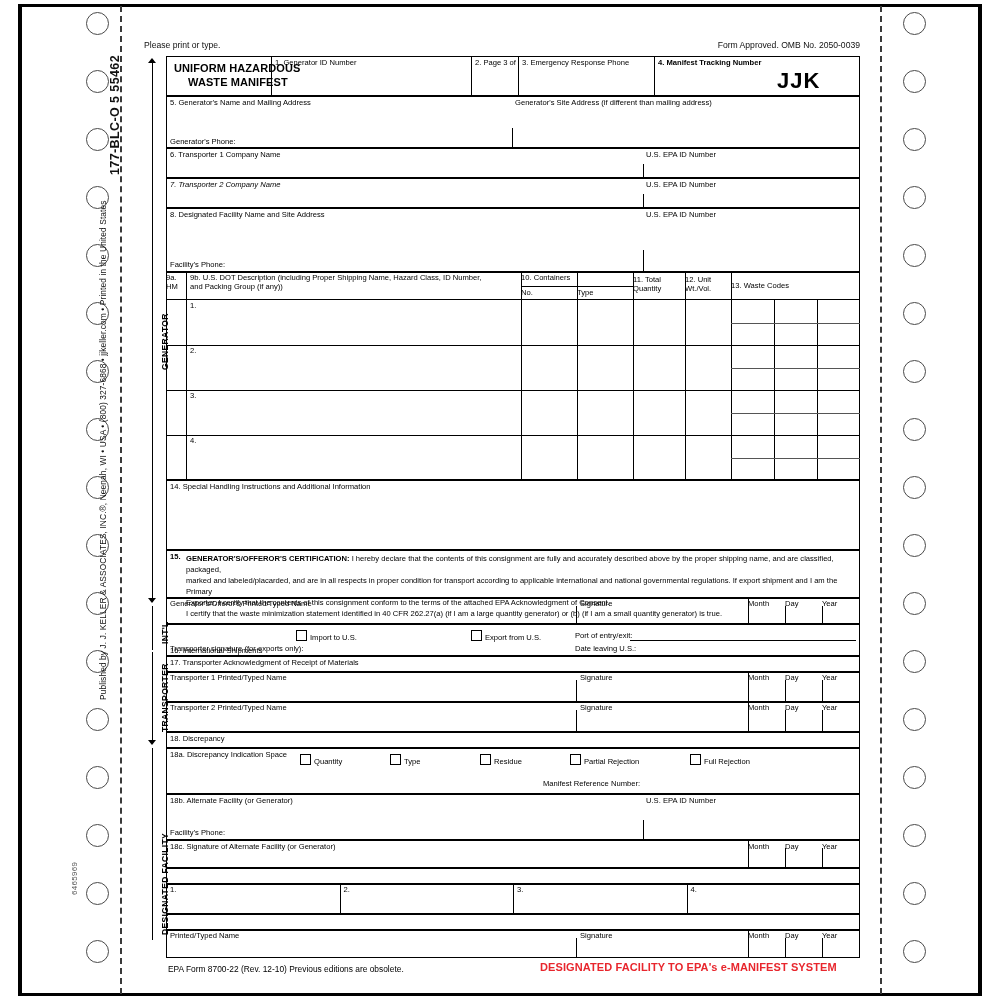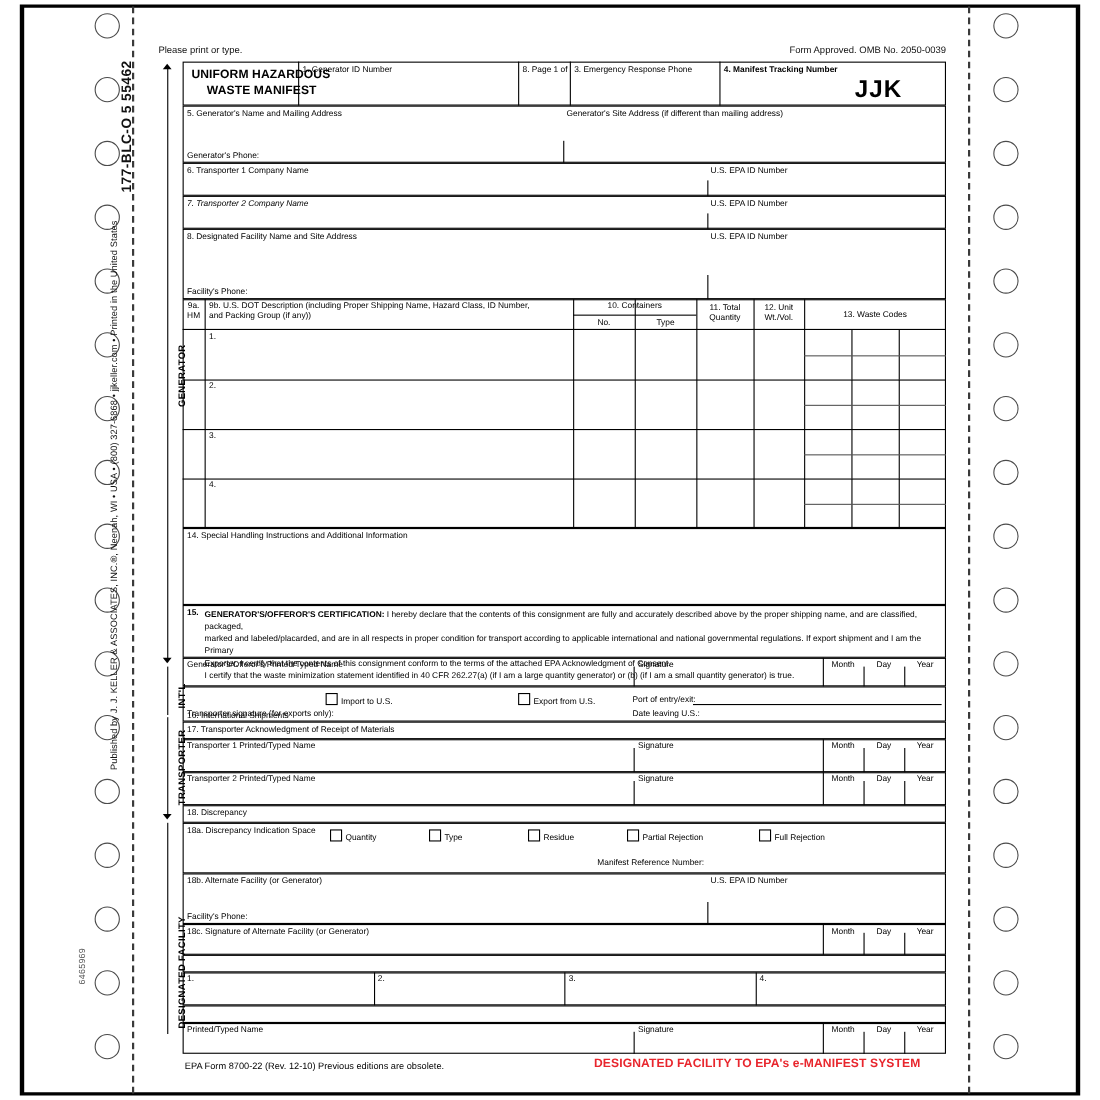--- a/index.html
+++ b/index.html
@@ -27,21 +27,21 @@
   #form{position:absolute;left:140px;top:40px;width:720px;height:920px;}
   .pleaseprint{position:absolute;left:4px;top:0px;font-size:8.6px;color:#111;}
   .omb{position:absolute;right:0px;top:0px;font-size:8.6px;color:#111;text-align:right;}
 
   .box{position:absolute;box-sizing:border-box;}
   .bd{border:1.3px solid #000;}
   .bb{border-bottom:1.3px solid #000;}
 
   .lbl{position:absolute;font-size:7.6px;color:#000;line-height:1.18;letter-spacing:0;}
   .lbl.b{font-weight:bold;}
-  .ctr{text-align:center;}
+  .ctr{}
 
   .title1{position:absolute;font-size:11px;font-weight:bold;letter-spacing:.1px;}
   .jjk{position:absolute;font-size:22px;font-weight:bold;letter-spacing:1px;}
 
   
   .secwrap{position:absolute;left:0;width:26px;}
   .secline{position:absolute;left:12px;width:0;border-left:1.3px solid #000;}
   .secarrow{position:absolute;left:8px;width:0;height:0;border-left:4px solid transparent;border-right:4px solid transparent;}
   .seclbl{position:absolute;transform-origin:0 0;transform:rotate(-90deg);font-size:8.6px;font-weight:bold;white-space:nowrap;letter-spacing:.3px;}
 
@@ -125,21 +125,21 @@
     <div class="box bd" style="left:26px;top:16px;width:694px;height:40px;"></div>
     <div class="box" style="left:131px;top:16px;width:0;height:40px;border-left:1.3px solid #000;"></div>
     <div class="box" style="left:331px;top:16px;width:0;height:40px;border-left:1.3px solid #000;"></div>
     <div class="box" style="left:378px;top:16px;width:0;height:40px;border-left:1.3px solid #000;"></div>
     <div class="box" style="left:514px;top:16px;width:0;height:40px;border-left:1.3px solid #000;"></div>
 
     <div class="title1" style="left:34px;top:22px;">UNIFORM HAZARDOUS</div>
     <div class="title1" style="left:48px;top:36px;">WASTE MANIFEST</div>
 
     <div class="lbl" style="left:135px;top:19px;">1. Generator ID Number</div>
-    <div class="lbl" style="left:335px;top:19px;">8. Page 1 of</div>
+    <div class="lbl" style="left:335px;top:19px;">2. Page 3 of</div>
     <div class="lbl" style="left:382px;top:19px;">3. Emergency Response Phone</div>
     <div class="lbl b" style="left:518px;top:19px;">4. Manifest Tracking Number</div>
     <div class="jjk" style="left:637px;top:28px;">JJK</div>
 
     <div class="box bd" style="left:26px;top:56px;width:694px;height:52px;"></div>
     <div class="lbl" style="left:30px;top:59px;">5. Generator's Name and Mailing Address</div>
     <div class="lbl" style="left:375px;top:59px;">Generator's Site Address (if different than mailing address)</div>
     <div class="lbl" style="left:30px;top:98px;">Generator's Phone:</div>
     <div class="tick" style="left:372px;top:88px;height:20px;"></div>
 

